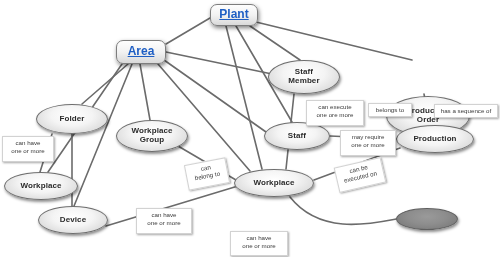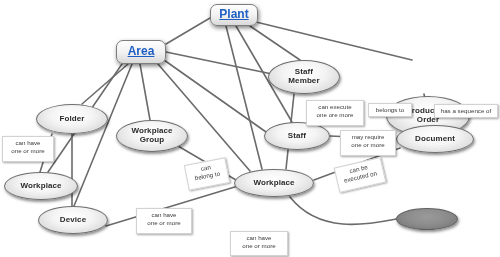--- a/index.html
+++ b/index.html
@@ -138,21 +138,21 @@
         <span style="white-space: pre-line;">Staff</span>
       </div>
       <div class="node-ellipse" style="left: 234px; top: 169px; width: 80px; height: 28px;">
         <span style="white-space: pre-line;">Workplace</span>
       </div>
       <div class="node-ellipse" style="left: 386px; top: 60px; width: 84px; height: 40px; margin-top: 36px;">
         <span style="white-space: pre-line;">Production
 Order</span>
       </div>
       <div class="node-ellipse" style="left: 396px; top: 125px; width: 78px; height: 28px;">
-        <span style="white-space: pre-line;">Document</span>
+        <span style="white-space: pre-line;">Production</span>
       </div>
       <div class="node-ellipse dark" style="left: 396px; top: 208px; width: 62px; height: 22px;">
         <span style="white-space: pre-line;"></span>
       </div>
     </div>
   <div id="label-layer">
       <div class="edge-label" style="left: 2px; top: 136px; width: 52px; min-height: 26px;">can have
 one or more</div>
       <div class="edge-label" style="left: 186px; top: 161px; width: 42px; min-height: 26px; transform: rotate(-11deg);">can
 belong to</div>

